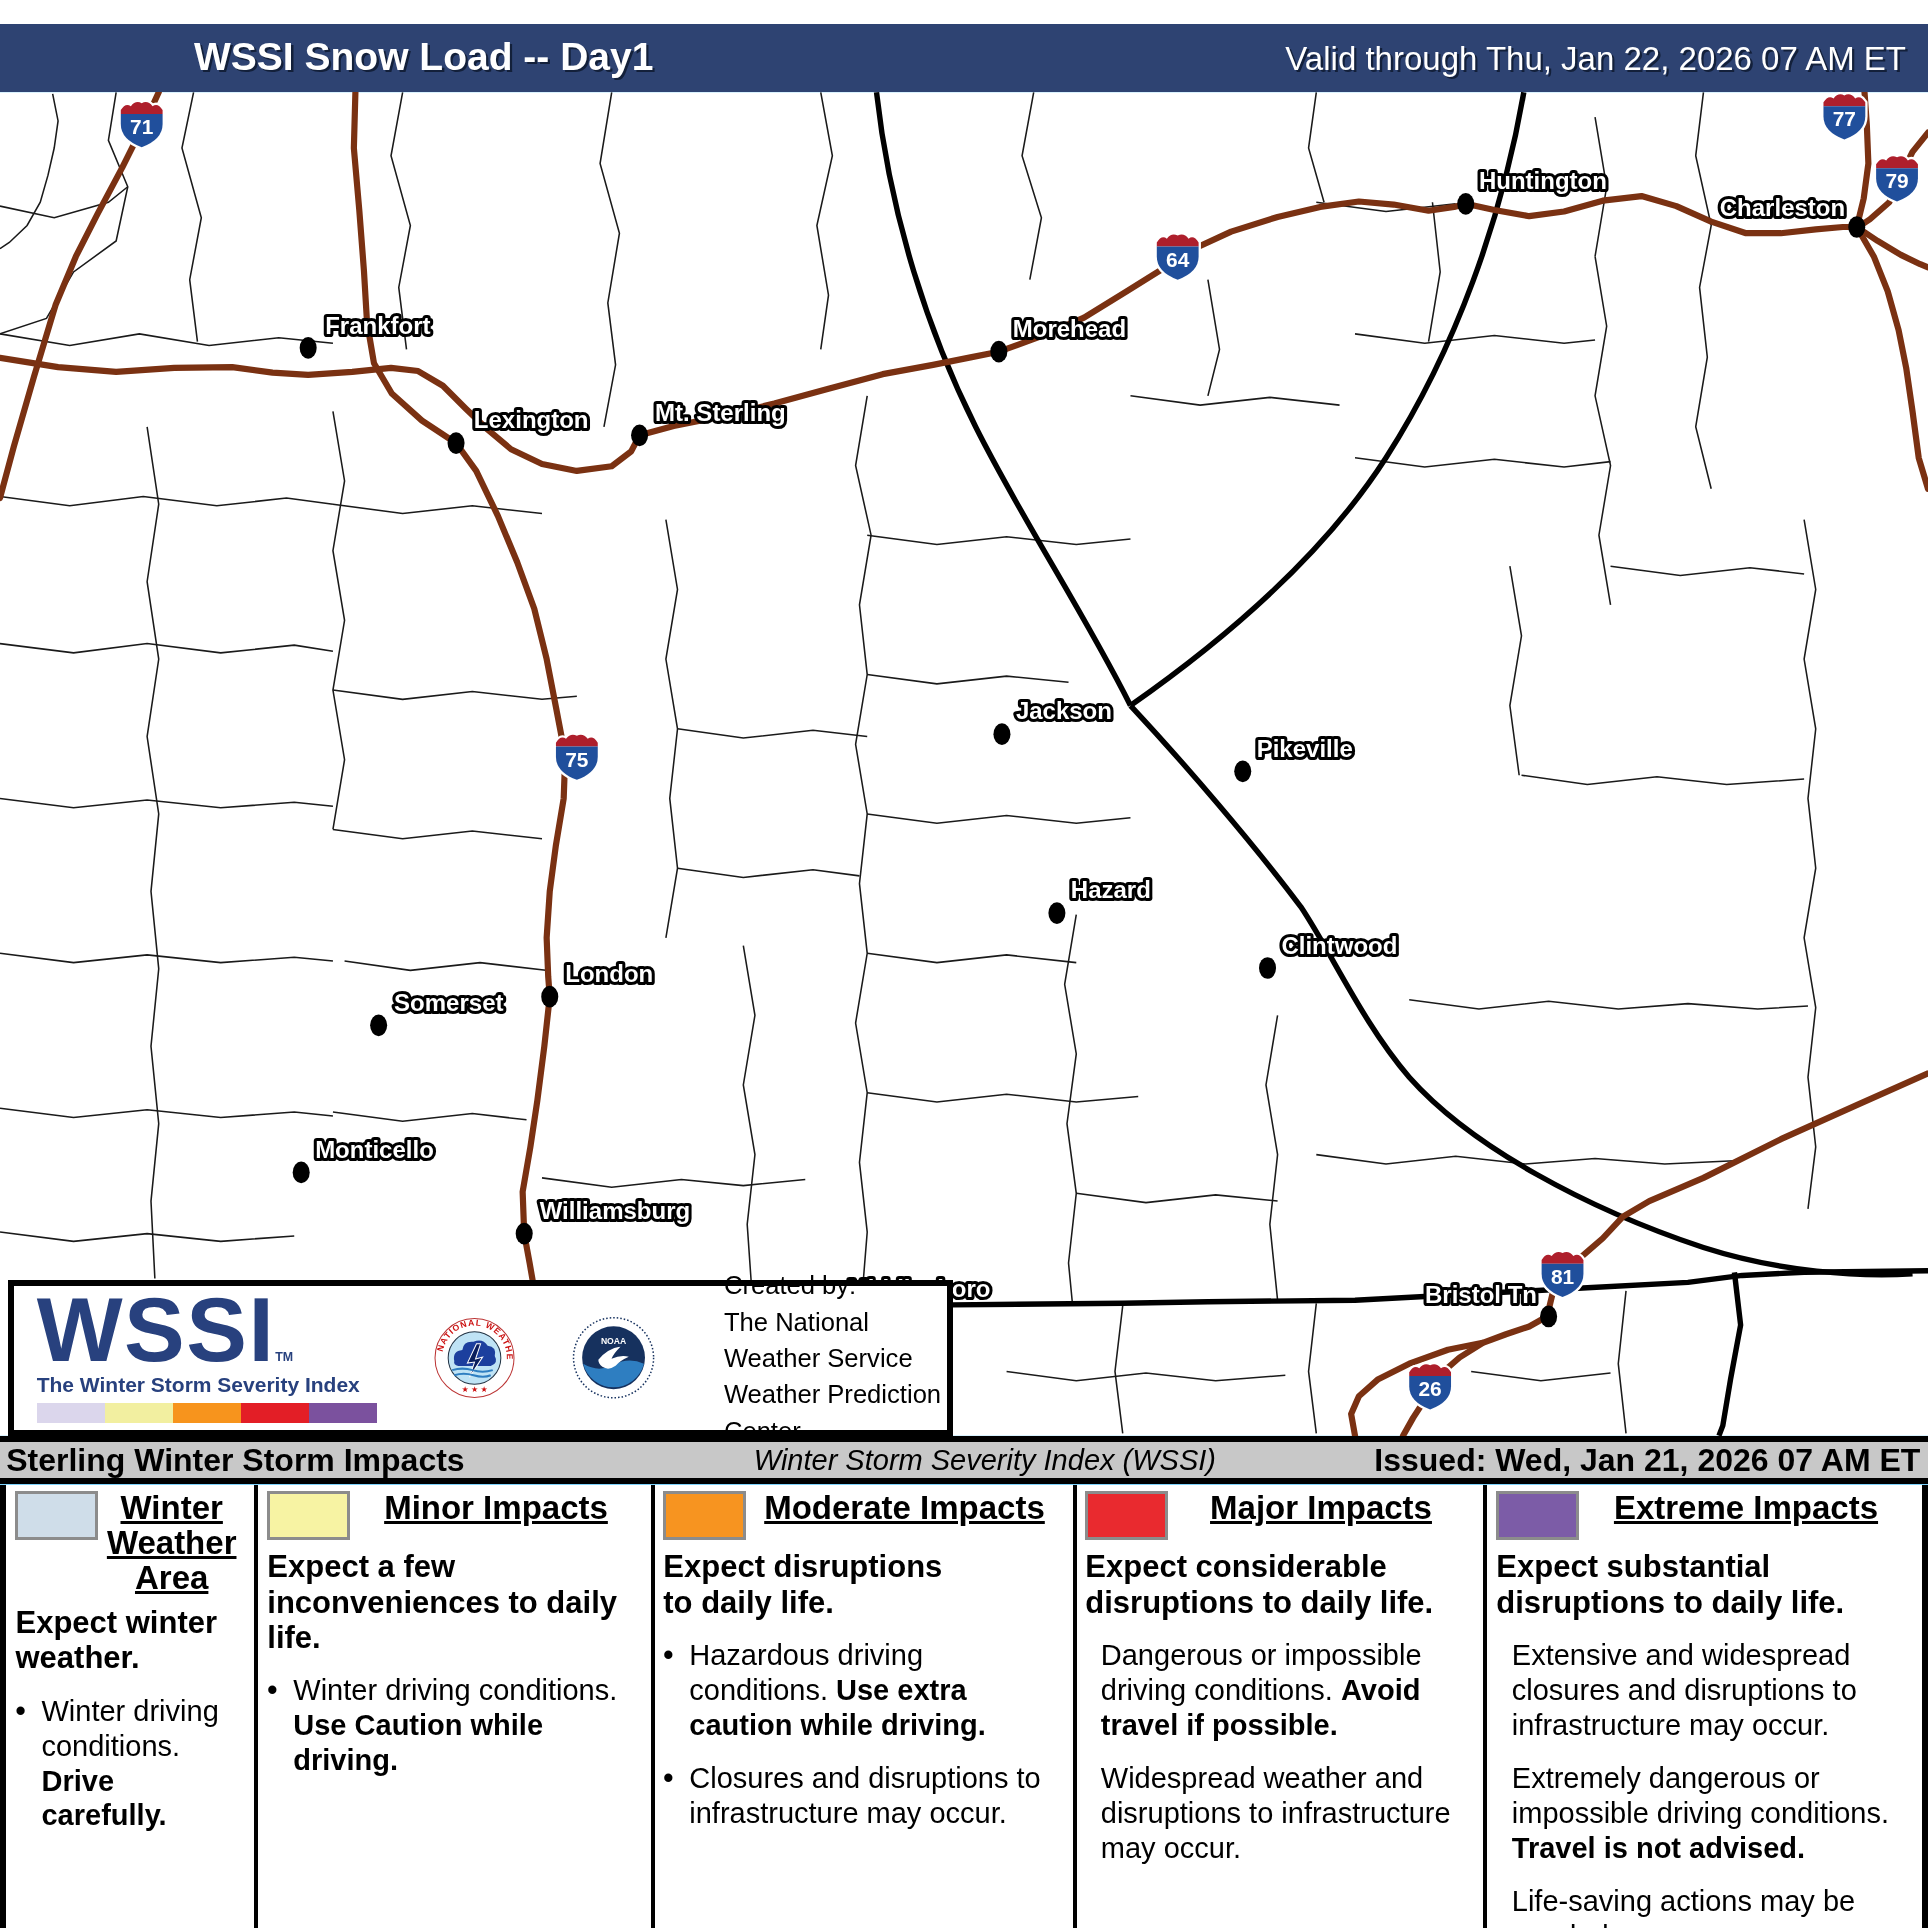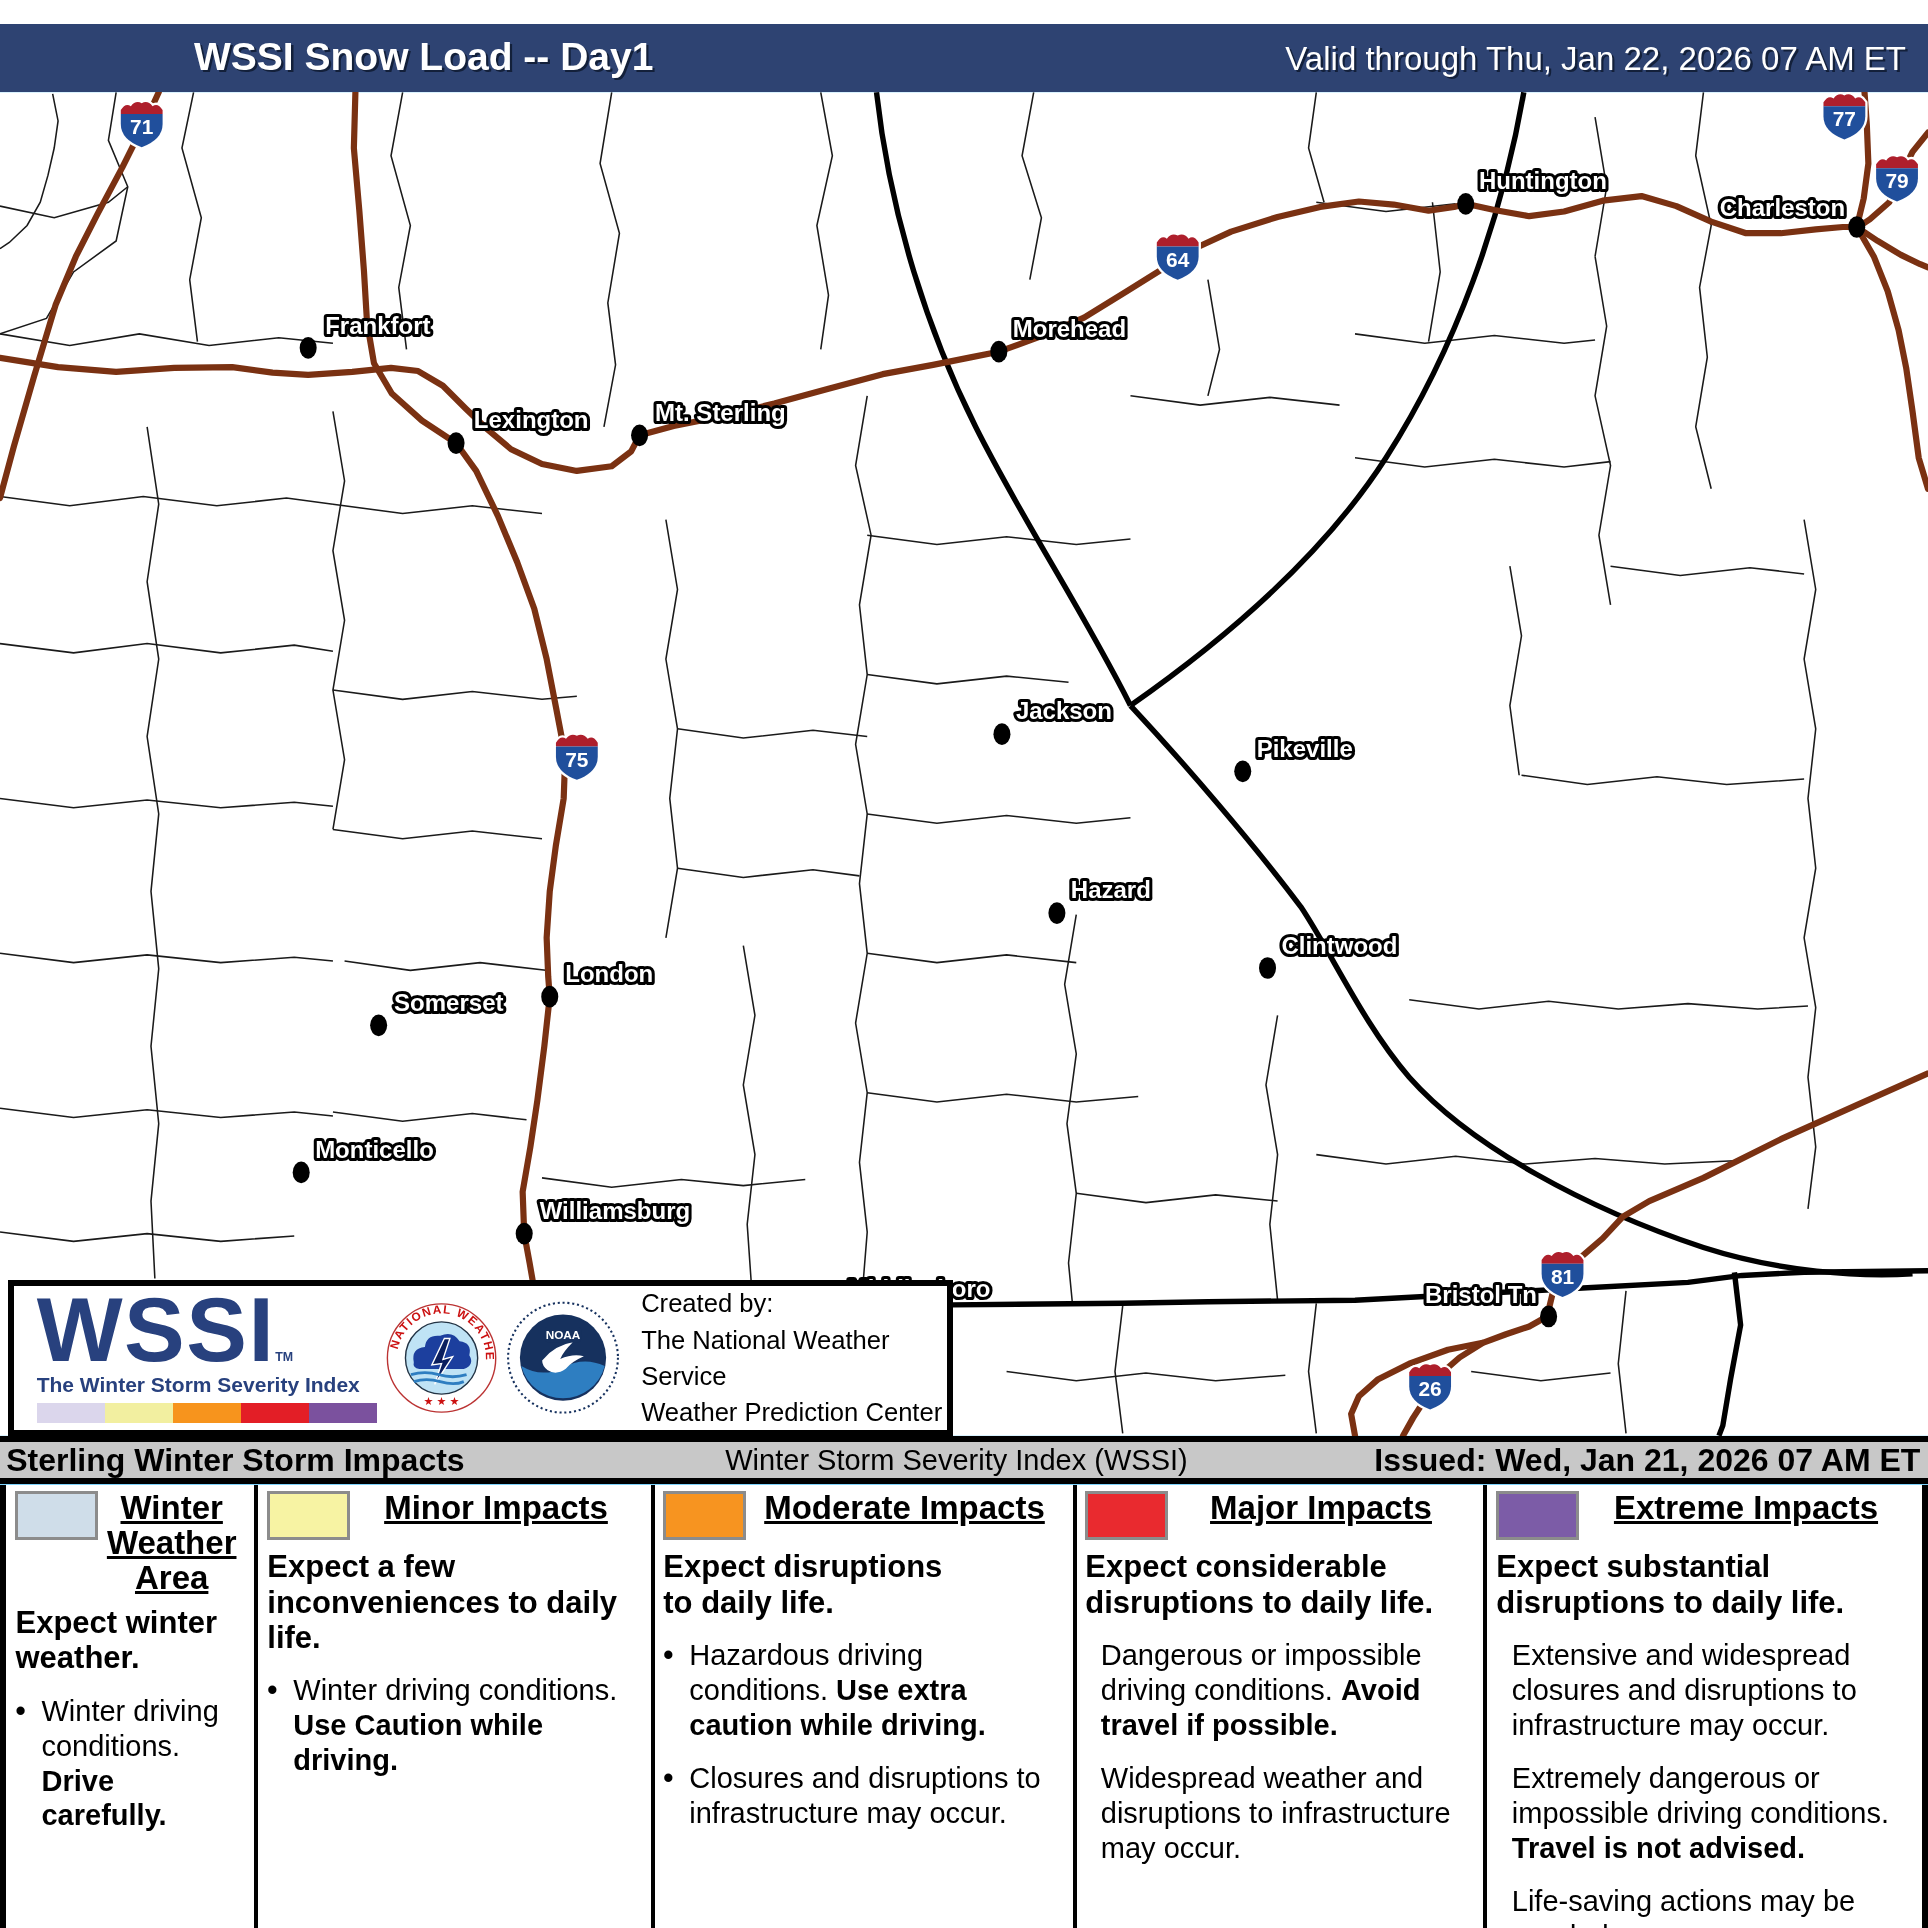--- a/index.html
+++ b/index.html
@@ -15,35 +15,35 @@
   #map-svg{position:absolute;left:0;top:68px;}
   .county{fill:none;stroke:#1a1a1a;stroke-width:2;}
   .state{fill:none;stroke:#000;stroke-width:7;stroke-linejoin:round;}
   .road{fill:none;stroke-linejoin:round;stroke-linecap:round;stroke-width:8;}
   .citylabel{font-family:"Liberation Sans",sans-serif;font-size:31px;font-weight:bold;
              fill:#fff;stroke:#000;stroke-width:8;paint-order:stroke;stroke-linejoin:round;}
   .shieldnum{font-family:"Liberation Sans",sans-serif;font-size:27px;font-weight:bold;fill:#fff;
              text-anchor:middle;}
   
   .logobox{position:absolute;left:7.7px;top:1256px;width:945px;height:156px;background:#fff;
-           border:6.2px solid #000;box-sizing:border-box;display:flex;align-items:center;z-index:5;}
+           border:6.2px solid #000;box-sizing:border-box;display:flex;align-items:center;z-index:5;gap:48px;}
   .wssiblock{width:352px;padding-left:23px;}
   .wssiword{font-size:91px;font-weight:bold;line-height:0.82;letter-spacing:1.5px;}
   .wssitm{font-size:12.4px;font-weight:bold;}
   .wssitag{font-size:21px;font-weight:bold;margin-top:4.6px;}
   .wssistrip{display:flex;margin-top:6.2px;}
   .wssistrip div{width:68px;height:20px;}
   .logocircle{margin-left:9.3px;}
   .createdby{margin-left:20px;font-size:25.6px;line-height:1.42;color:#000;}
   
   .barblkA{position:absolute;left:0;top:1412px;width:1928px;height:6.2px;background:#000;}
   .graybar{position:absolute;left:0;top:1418px;width:1928px;height:36px;background:#C8C8C8;
            display:flex;align-items:center;}
   .graybar .gl{position:absolute;left:6.2px;font-size:32px;font-weight:bold;color:#000;}
-  .graybar .gc{position:absolute;left:697px;width:519px;text-align:center;font-size:29px;color:#000;}
+  .graybar .gc{position:absolute;left:697px;width:519px;text-align:right;font-size:29px;color:#000;font-style:italic;}
   .graybar .gr{position:absolute;right:7.7px;font-size:32px;font-weight:bold;color:#000;}
   .barblkB{position:absolute;left:0;top:1454px;width:1928px;height:6.2px;background:#000;}
   
   .legend{position:absolute;left:0;top:1461px;width:1928px;height:462px;background:#fff;}
   .legend .col{position:absolute;top:0;height:462px;box-sizing:border-box;padding:6.2px 9.3px 0 9.3px;}
   .legend .sep{position:absolute;top:0;width:3.9px;height:462px;background:#000;}
   .edgeL{position:absolute;left:0;top:1461px;width:6.2px;height:468px;background:#000;}
   .edgeR{position:absolute;right:0;top:1461px;width:6.2px;height:468px;background:#000;}
   .edgeB{position:absolute;left:0;top:1922px;width:1928px;height:6.2px;background:#000;}
   .hdrow{display:flex;align-items:flex-start;text-decoration:underline;}

